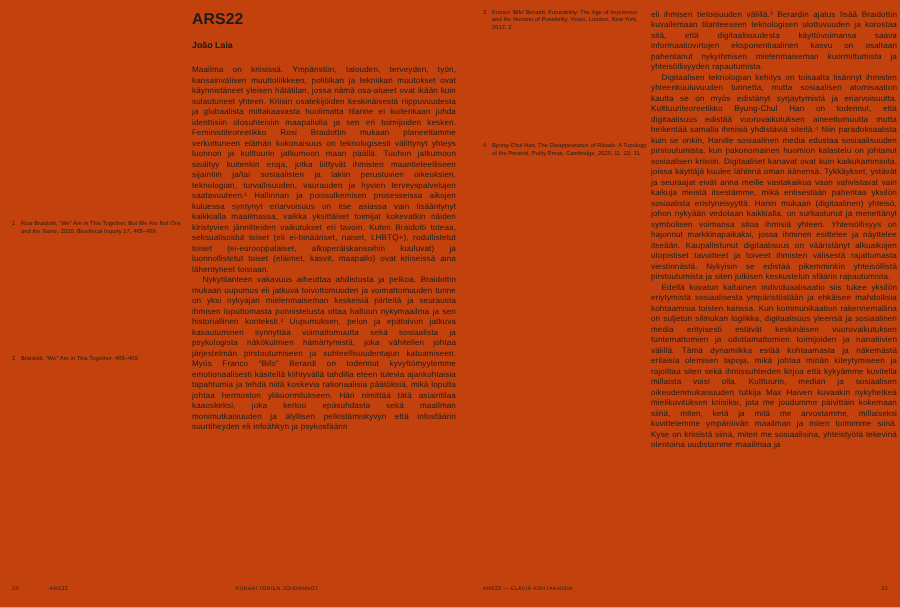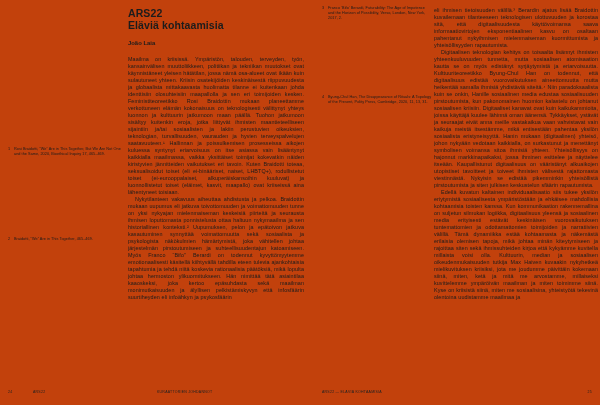--- a/index.html
+++ b/index.html
@@ -50,21 +50,20 @@
     <span class="fn-text">Rosi Braidotti, “We” Are in This Together, But We Are Not One and the Same, 2020, Bioethical Inquiry 17, 465–469.</span>
   </div>
   <div class="sidenote note-2">
     <span class="fn-num">2</span>
     <span class="fn-text">Braidotti, “We” Are in This Together, 465–469.</span>
   </div>
 
   <div class="main-col col-left">
     <h1 class="title">
       <span>ARS22</span><br>
-      <span>Eläviä kohtaamisia</span>
     </h1>
     <div class="author">João Laia</div>
     <div class="body-text">
       <p>Maailma on kriisissä. Ympäristön, talouden, terveyden, työn, kansainvälisen muuttoliikkeen, politiikan ja tekniikan muutokset ovat käynnistäneet yleisen hätätilan, jossa nämä osa-alueet ovat ikään kuin sulautuneet yhteen. Kriisin osatekijöiden keskinäisestä riippuvuudesta ja globaalista mittakaavasta huolimatta tilanne ei kuitenkaan johda identtisiin olosuhteisiin maapallolla ja sen eri toimijoiden kesken. Feministiteoreetikko Rosi Braidottin mukaan planeettamme verkottuneen elämän kokonaisuus on teknologisesti välittynyt yhteys luonnon ja kulttuurin jatkumoon maan päällä. Tuohon jatkumoon sisältyy kuitenkin eroja, jotka liittyvät ihmisten maantieteelliseen sijaintiin ja/tai sosiaalisten ja lakiin perustuvien oikeuksien, teknologian, turvallisuuden, vaurauden ja hyvien terveyspalvelujen saatavuuteen.¹ Hallinnan ja poissulkemisen prosesseissa aikojen kuluessa syntynyt eriarvoisuus on itse asiassa vain lisääntynyt kaikkialla maailmassa, vaikka yksittäiset toimijat kokevatkin näiden kiristyvien jännitteiden vaikutukset eri tavoin. Kuten Braidotti toteaa, seksualisoidut toiset (eli ei-binääriset, naiset, LHBTQ+), rodullistetut toiset (ei-eurooppalaiset, alkuperäiskansoihin kuuluvat) ja luonnollistetut toiset (eläimet, kasvit, maapallo) ovat kriiseissä aina lähentyneet toisiaan.</p>
       <p>Nykytilanteen vakavuus aiheuttaa ahdistusta ja pelkoa. Braidottin mukaan uupumus eli jatkuva toivottomuuden ja voimattomuuden tunne on yksi nykyajan mielenmaiseman keskeisiä piirteitä ja seurausta ihmisen loputtomasta ponnistelusta ottaa haltuun nykymaailma ja sen historiallinen konteksti.² Uupumuksen, pelon ja epätoivon jatkuva kasautuminen synnyttää voimattomuutta sekä sosiaalista ja psykologista näkökulmien hämärtymistä, joka vähitellen johtaa järjestelmän pirstoutumiseen ja suhteellisuudentajun katoamiseen. Myös Franco “Bifo” Berardi on todennut kyvyttömyytemme emotionaalisesti käsitellä kiihtyvällä tahdilla eteen tulevia ajankohtaisia tapahtumia ja tehdä niitä koskevia rationaalisia päätöksiä, mikä lopulta johtaa hermoston ylikuormitukseen. Hän nimittää tätä asiaintilaa kaaoskeksi, joka kertoo epäsuhdasta sekä maailman monimutkaisuuden ja älyllisen pelkistämiskyvyn että infosfäärin suurtiheyden eli infoähkyn ja psykosfäärin</p>
     </div>
   </div>
 
   <span class="footer-item f-pnum-left">24</span>
   <span class="footer-item f-book">ARS22</span>

